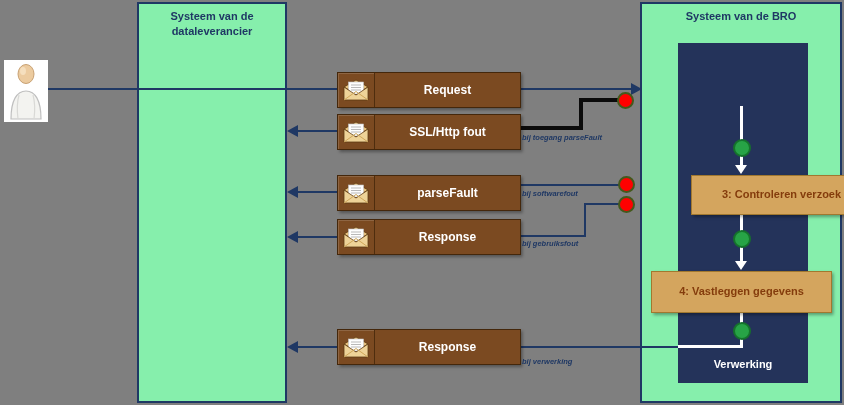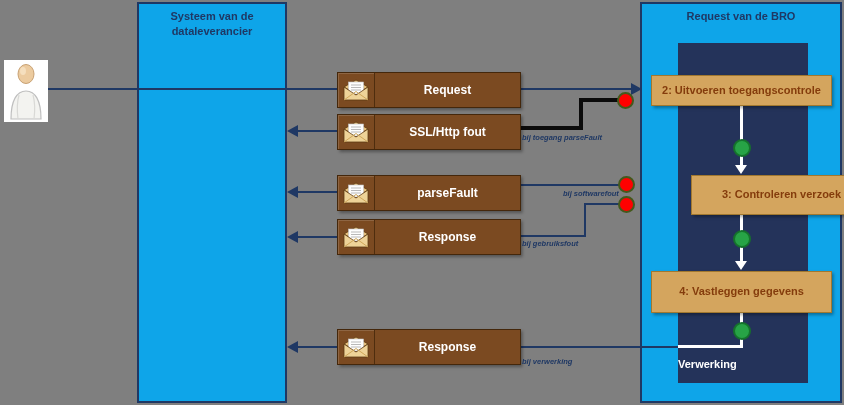--- a/index.html
+++ b/index.html
@@ -3,36 +3,36 @@
 <meta charset="utf-8">
 <style>
   html,body{margin:0;padding:0;background:#666;}
   #canvas{
     position:relative;width:844px;height:405px;overflow:hidden;
     background:#7f7f7f;
     font-family:"Liberation Sans", sans-serif;
   }
   
   .lane{
-    position:absolute;background:#0ea5e9;border:2px solid #1f3864;box-sizing:border-box;
+    position:absolute;background:#86efac;border:2px solid #1f3864;box-sizing:border-box;
   }
   #lane-left{left:137px;top:2px;width:150px;height:401px;}
   #lane-bro{left:640px;top:2px;width:202px;height:401px;}
   .lane-title{
     position:absolute;top:5px;left:0;width:100%;text-align:center;
     font-weight:bold;font-size:11px;line-height:1.35;color:#1f3864;
   }
   #lane-left .lane-title span{display:inline-block;width:112px;}
   
   #process-box{
     position:absolute;left:678px;top:43px;width:130px;height:340px;
     background:#24335a;
   }
   #process-label{
-    position:absolute;left:0;bottom:13px;width:100%;text-align:left;
+    position:absolute;left:0;bottom:13px;width:100%;text-align:center;
     color:#ffffff;font-weight:bold;font-size:11px;
   }
   
   .step{
     position:absolute;background:#d4a55e;border:1px solid #a1782f;box-sizing:border-box;
     color:#843c0c;font-weight:bold;font-size:11px;line-height:1.25;
     display:flex;align-items:center;justify-content:center;text-align:center;
     box-shadow:1.5px 2px 3px rgba(0,0,0,0.35);z-index:5;padding:2px 6px;
   }
   #step-1{left:48px;top:69px;width:180px;height:42px;}
@@ -104,21 +104,21 @@
 </head>
 <body>
 
 <div id="canvas">
 
   <div class="lane" id="lane-left">
     <div class="lane-title"><span>Systeem van de dataleverancier</span></div>
   </div>
 
   <div class="lane" id="lane-bro">
-    <div class="lane-title">Request van de BRO</div>
+    <div class="lane-title">Systeem van de BRO</div>
   </div>
 
   <div id="process-box">
     <div id="process-label">Verwerking</div>
   </div>
 
   <div id="actor">
     <svg width="40" height="58" viewBox="0 0 40 58">
       <ellipse cx="20" cy="12" rx="8" ry="9.5" fill="#eccb9f" stroke="#c8a173" stroke-width="1"></ellipse>
       <ellipse cx="17" cy="9" rx="3" ry="4" fill="#f7e3c6" opacity="0.8"></ellipse>
@@ -153,21 +153,20 @@
   <div class="blackline" style="left:579px;top:98px;width:4px;height:32px;"></div>
   <div class="blackline" style="left:521px;top:126px;width:62px;height:4px;"></div>
 
   <div class="whline" style="left:740px;top:106px;width:3px;height:60px;"></div>
   <div class="arrow-down-white" style="left:735px;top:165px;"></div>
   <div class="whline" style="left:740px;top:215px;width:3px;height:47px;"></div>
   <div class="arrow-down-white" style="left:735px;top:261px;"></div>
   <div class="whline" style="left:740px;top:313px;width:3px;height:35px;"></div>
   <div class="whline" style="left:678px;top:345px;width:64px;height:3px;"></div>
 
-  <div class="step" id="step-2">2: Uitvoeren toegangscontrole</div>
   <div class="step" id="step-3">3:  Controleren verzoek</div>
   <div class="step" id="step-4">4: Vastleggen gegevens</div>
 
   <div class="msg" id="msg-request">
     <div class="env">
       <svg width="26" height="22" viewBox="0 0 26 22">
         <polygon points="1,8 13,1 25,8 13,15" fill="#e5c07e" stroke="#5e3a12" stroke-width="0.8"></polygon>
         <rect x="5.5" y="3" width="15" height="12" fill="#fdfdfd" stroke="#c4c4c4" stroke-width="0.6"></rect>
         <line x1="8" y1="6" x2="18" y2="6" stroke="#b9b9b9" stroke-width="1"></line>
         <line x1="8" y1="8.5" x2="18" y2="8.5" stroke="#b9b9b9" stroke-width="1"></line>
@@ -233,21 +232,21 @@
         <line x1="8" y1="8.5" x2="18" y2="8.5" stroke="#b9b9b9" stroke-width="1"></line>
         <line x1="8" y1="11" x2="18" y2="11" stroke="#b9b9b9" stroke-width="1"></line>
         <polygon points="1,8 13,16 25,8 25,21 1,21" fill="#eed398" stroke="#5e3a12" stroke-width="0.8"></polygon>
         <polyline points="1,21 13,12.5 25,21" fill="none" stroke="#cfa75a" stroke-width="1"></polyline>
       </svg>
     </div>
     <div class="lbl">Response</div>
   </div>
 
   <div class="cond" style="left:522px;top:133px;">bij toegang parseFault</div>
-  <div class="cond" style="left:522px;top:189px;margin-left:41px;">bij softwarefout</div>
+  <div class="cond" style="left:522px;top:189px;">bij softwarefout</div>
   <div class="cond" style="left:522px;top:239px;">bij gebruiksfout</div>
   <div class="cond" style="left:522px;top:357px;">bij verwerking</div>
 
   <div class="red-dot" style="left:617px;top:92px;"></div>
   <div class="red-dot" style="left:618px;top:176px;"></div>
   <div class="red-dot" style="left:618px;top:196px;"></div>
 
   <div class="green-dot" style="left:733px;top:139px;"></div>
   <div class="green-dot" style="left:733px;top:230px;"></div>
   <div class="green-dot" style="left:733px;top:322px;"></div>

